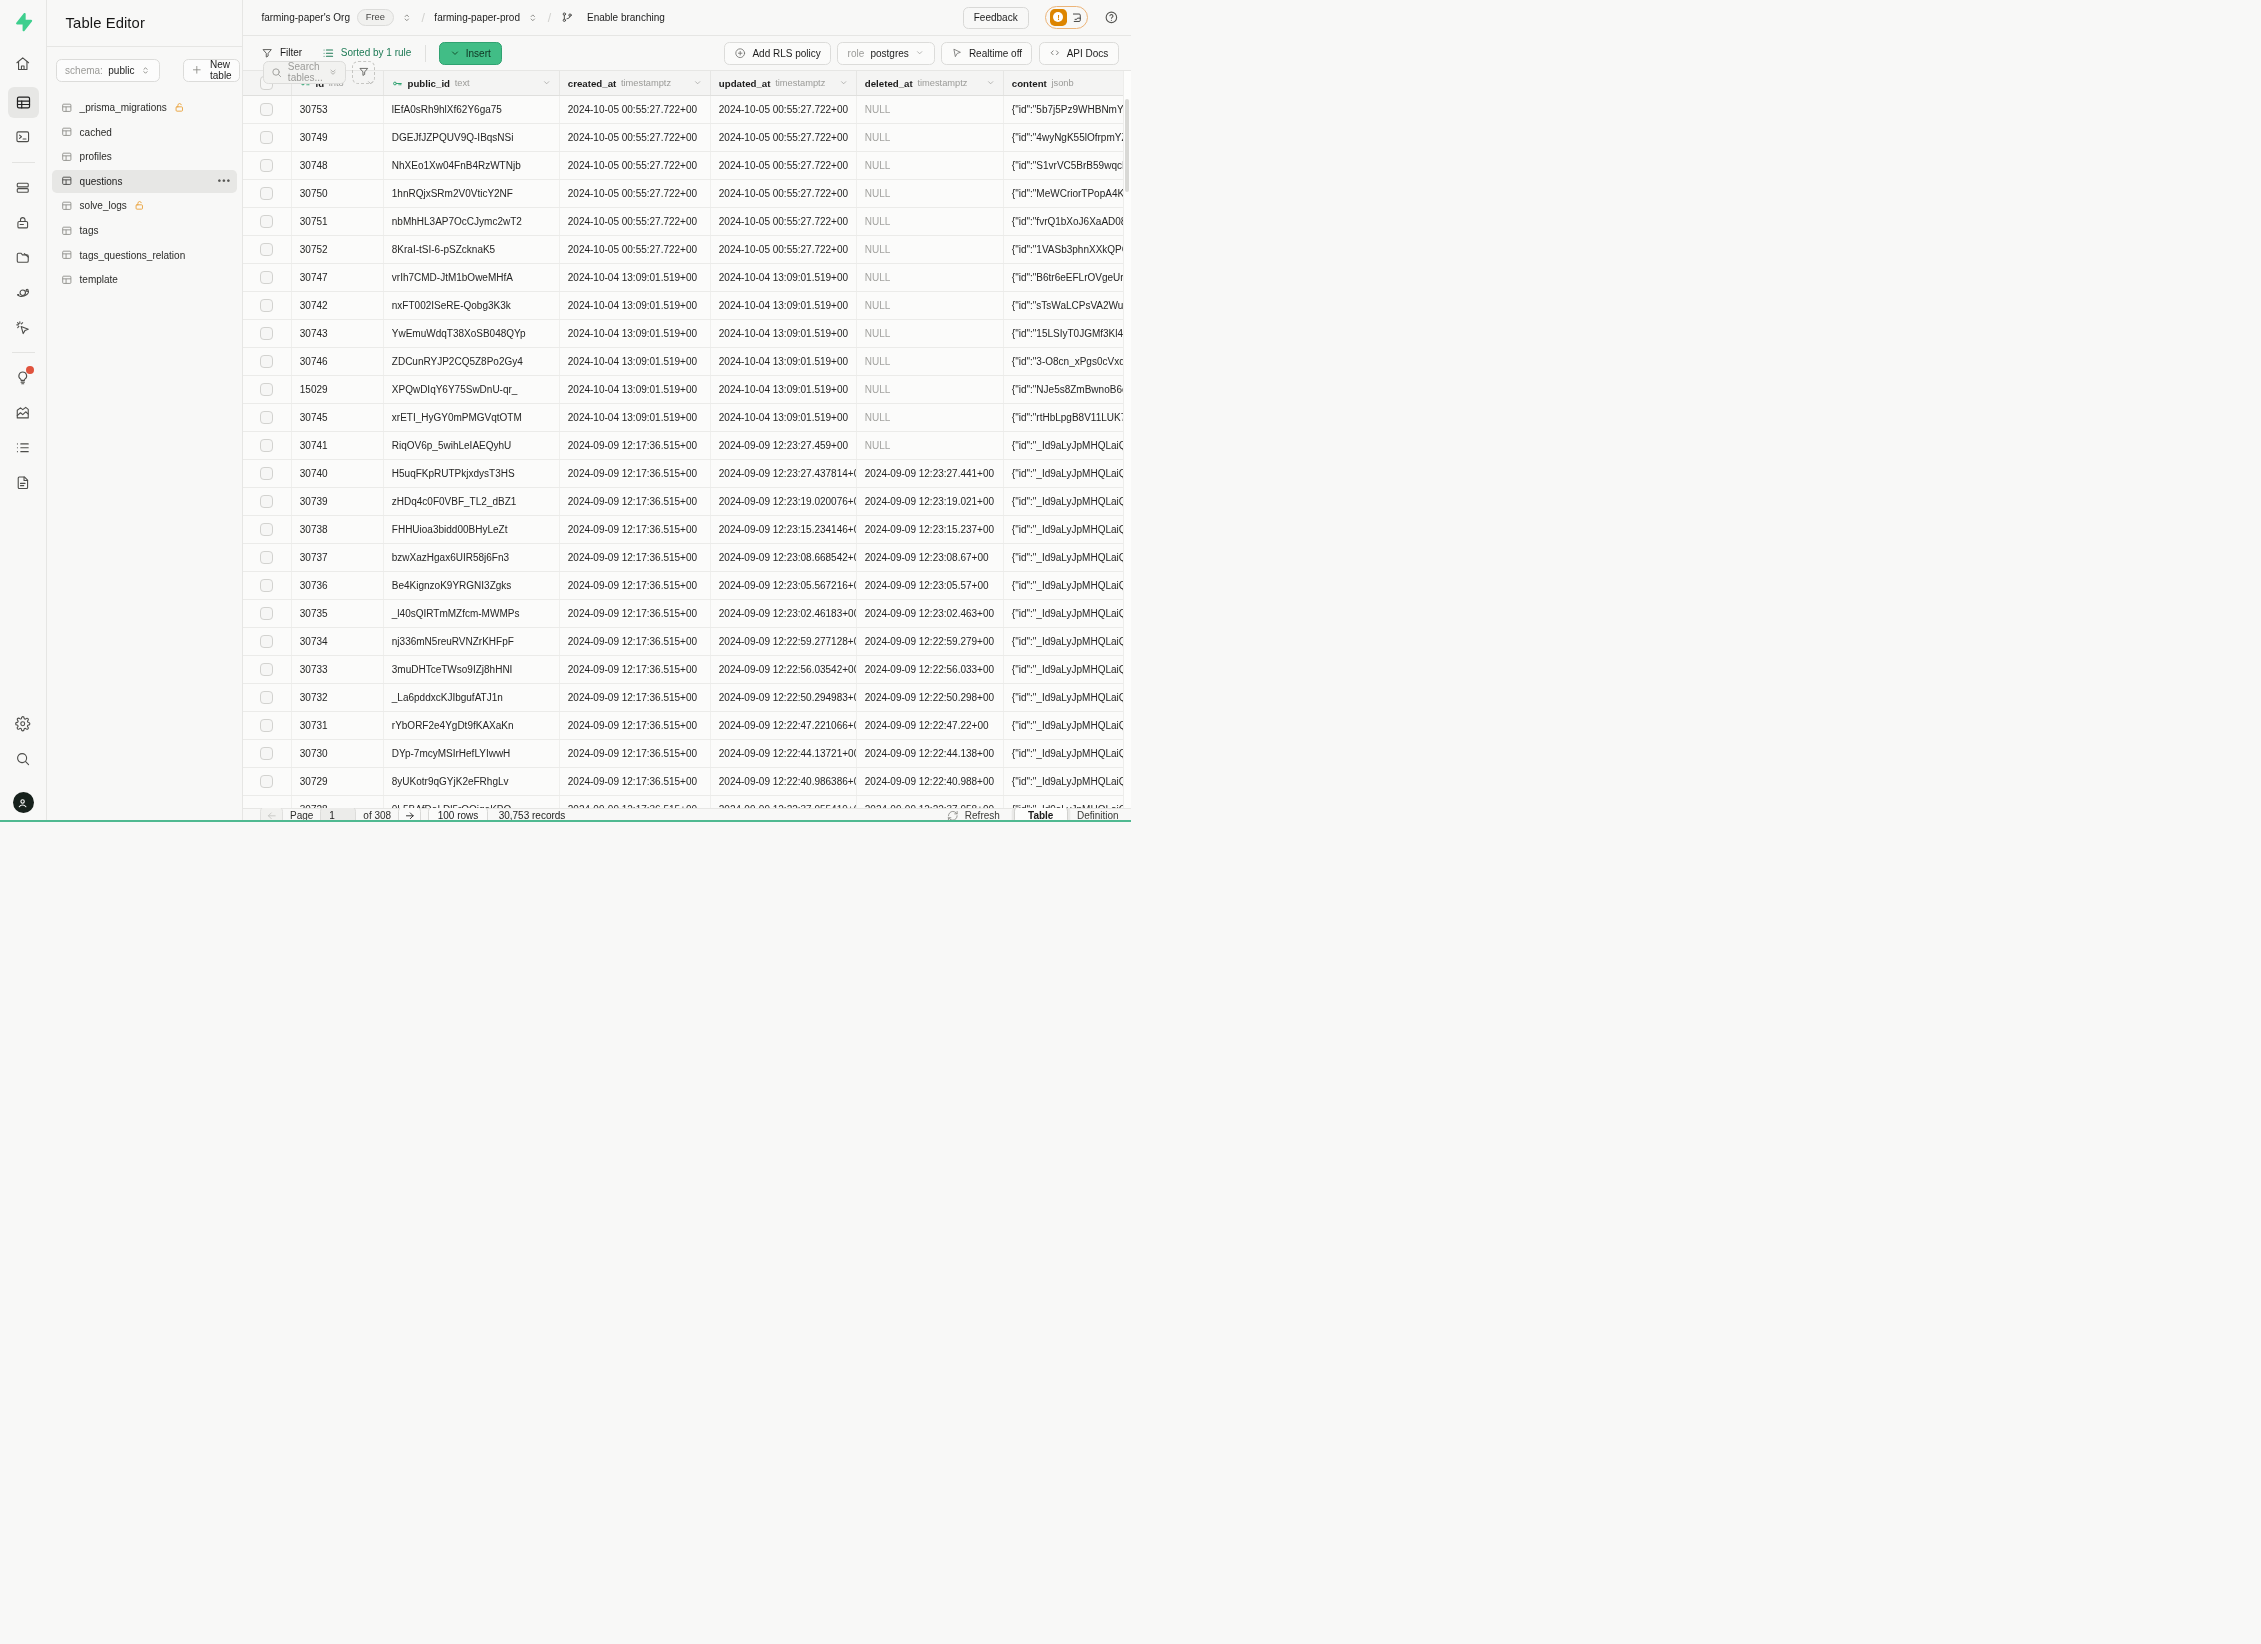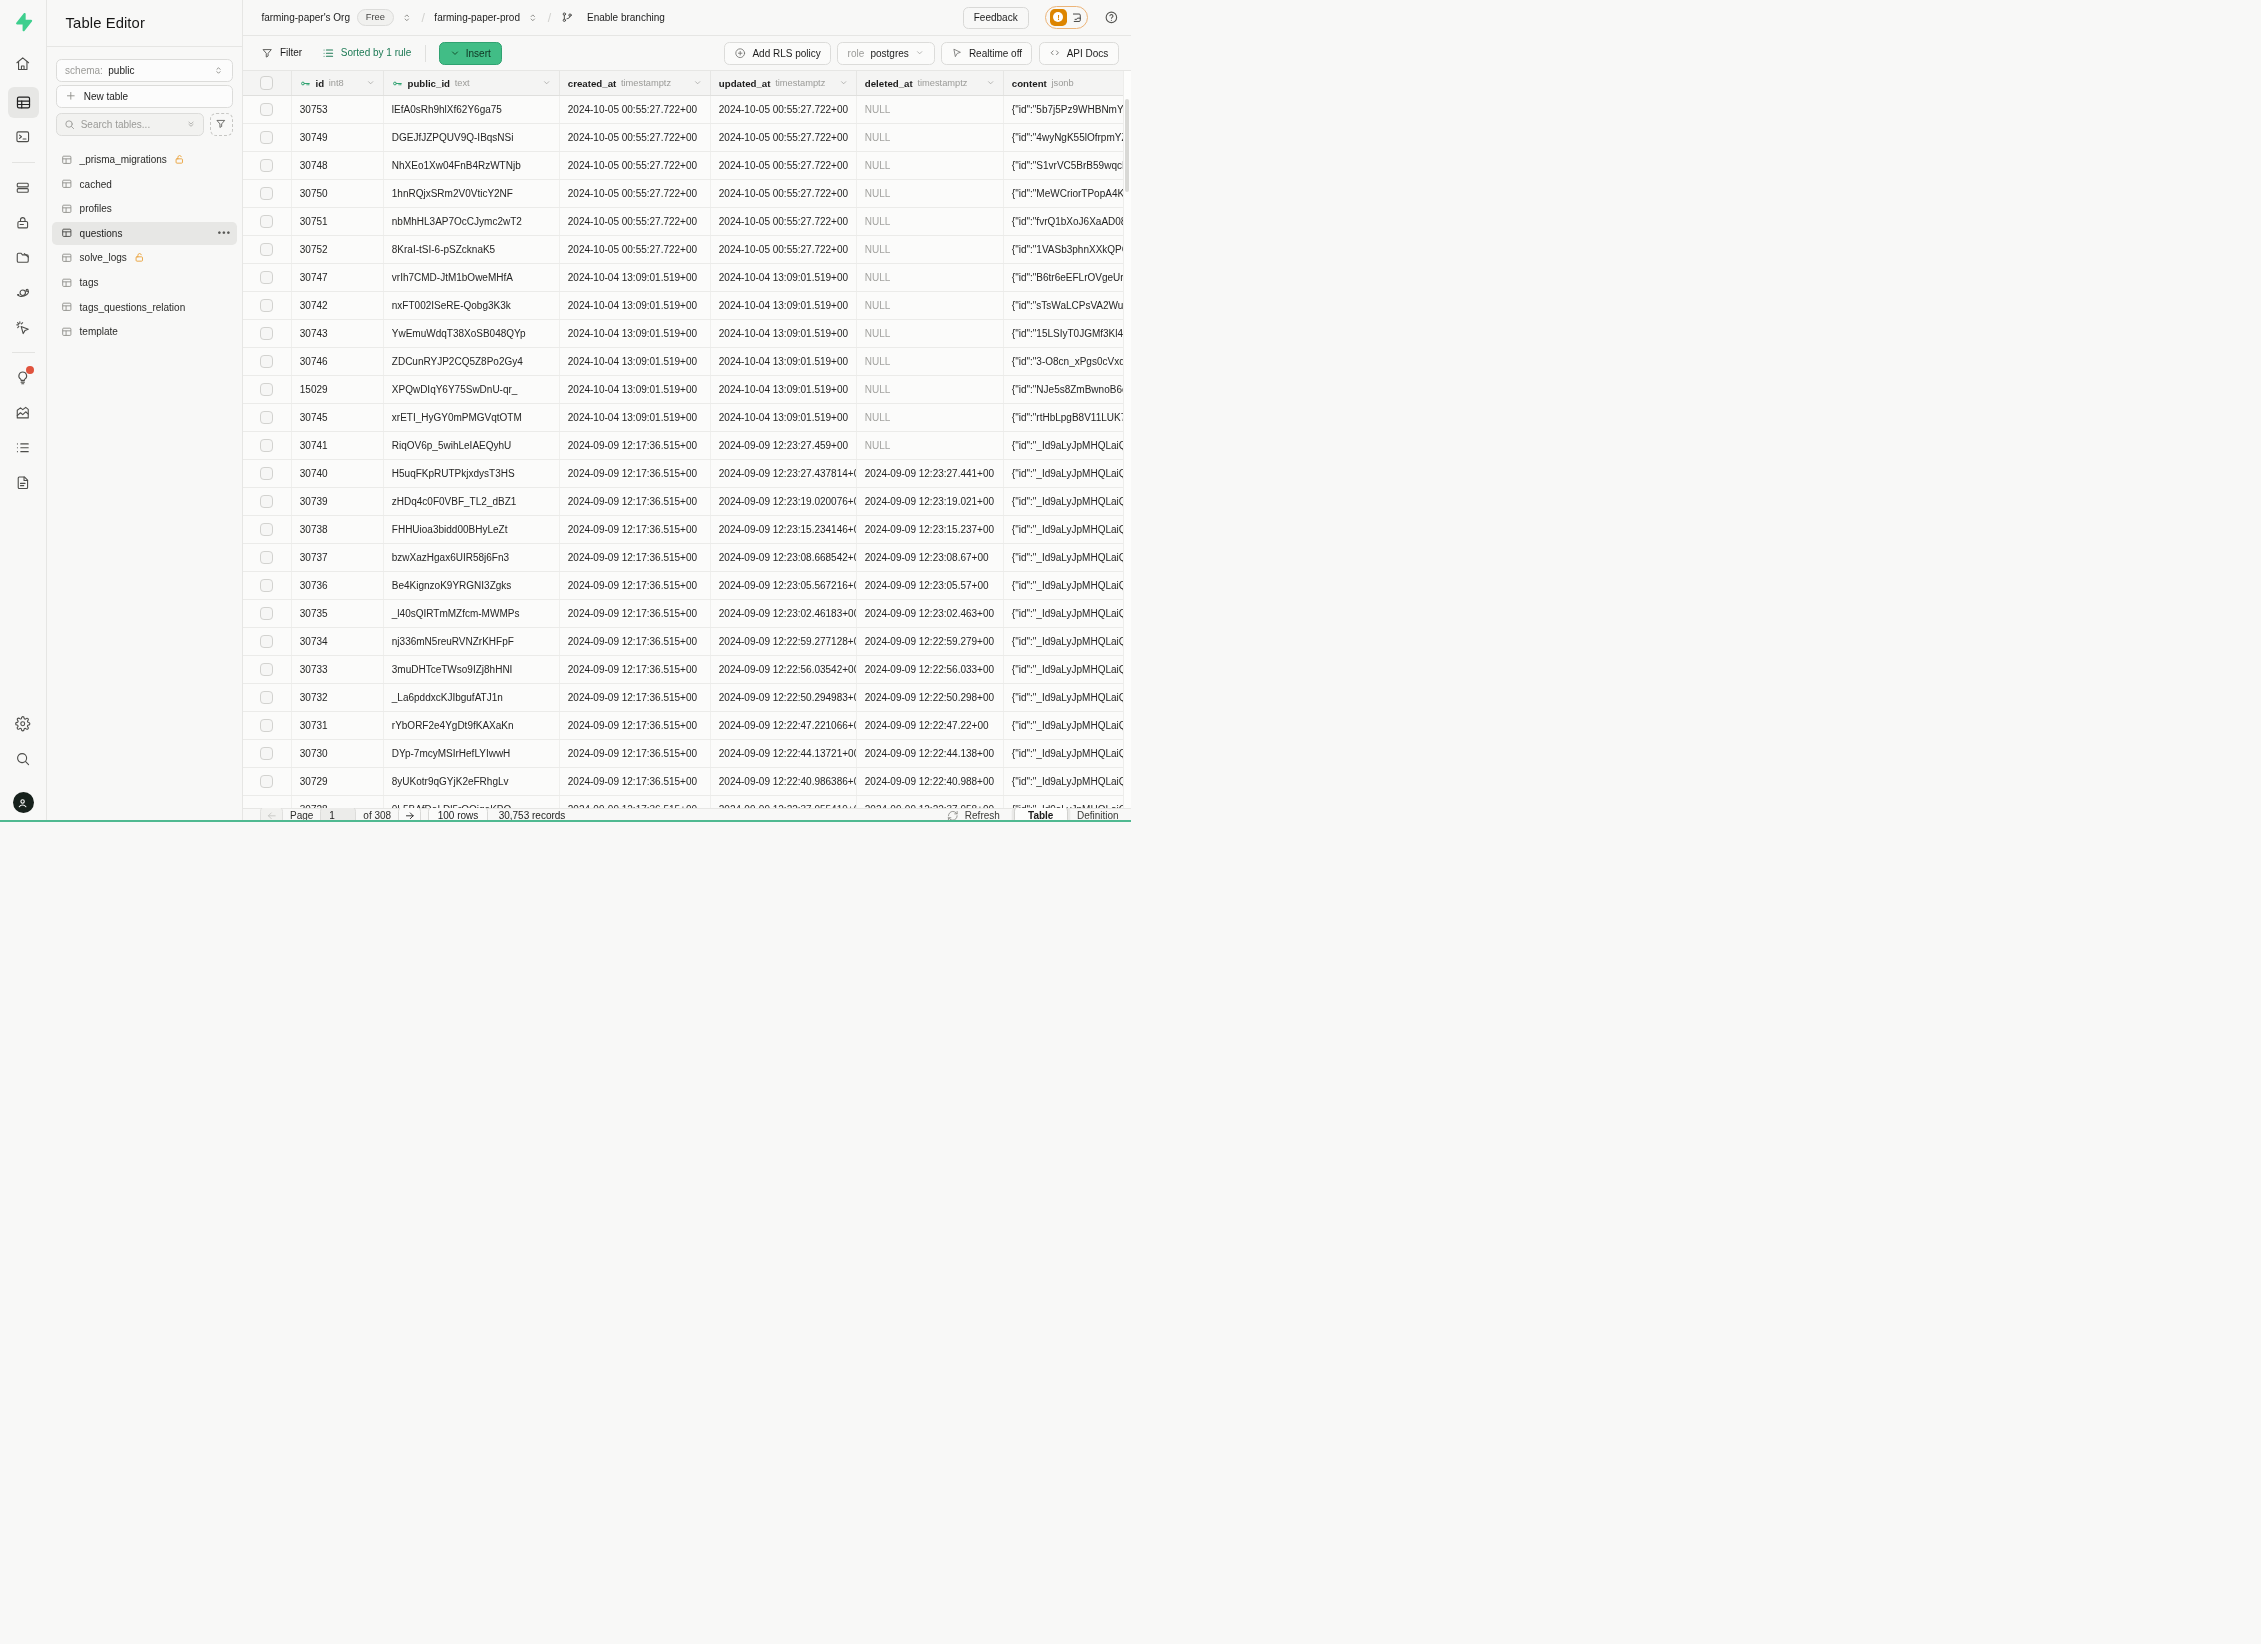--- a/index.html
+++ b/index.html
@@ -14,21 +14,21 @@
   .ric.active{background:#e7e7e5;width:31px;height:31px;margin-bottom:7px;color:#202020}
   .rdiv{width:23px;height:0.8px;background:#e3e3e1;margin:2.3px 0 12.4px}
   .rspacer{flex:1}
   .notif-dot{position:absolute;top:0.8px;right:1.6px;width:7.8px;height:7.8px;border-radius:50%;background:#e0533d}
   .avatar{width:21px;height:21px;border-radius:50%;background:#17211c;display:flex;align-items:center;justify-content:center;color:#fff;margin-top:10px}
 
   
   .sidebar{position:absolute;left:47px;top:0;bottom:0;width:196px;border-right:0.8px solid #e6e6e4;background:#f8f8f7;z-index:3}
   .sb-head{height:47px;display:flex;align-items:center;padding:0 18.6px;border-bottom:0.8px solid #e6e6e4}
   .sb-head h1{font-size:14.8px;font-weight:400;color:#171717;letter-spacing:0.1px}
-  .sb-controls{padding:11.6px 9.3px 6.2px;display:flex;flex-direction:column;gap:3px}
+  .sb-controls{padding:11.6px 9.3px 6.2px;display:flex;flex-direction:row;gap:23px}
   .selectbox,.newtable{height:23px;border:0.8px solid #dcdcda;border-radius:5.4px;background:#fcfcfc;display:flex;align-items:center;padding:0 7.8px;gap:5.4px}
   .selectbox .lab{color:#9b9b98}
   .selectbox .chev{margin-left:auto;color:#8a8a86}
   .newtable{gap:7px;color:#1c1c1c}
   .newtable svg{color:#8a8a86}
   .search-row{display:flex;gap:6.2px;margin-top:2px}
   .searchbox{flex:1;height:23px;border:0.8px solid #dcdcda;border-radius:5.4px;background:#f2f2f0;display:flex;align-items:center;padding:0 7px;gap:5.4px;color:#9b9b98}
   .searchbox .chev{margin-left:auto;color:#a8a8a5}
   .filterbtn{width:23px;height:23px;border:0.8px dashed #c6c6c3;border-radius:6.2px;display:flex;align-items:center;justify-content:center;color:#5a5a57;background:transparent}
   .tlist{padding:6.2px 4.7px;display:flex;flex-direction:column;gap:1.6px}

